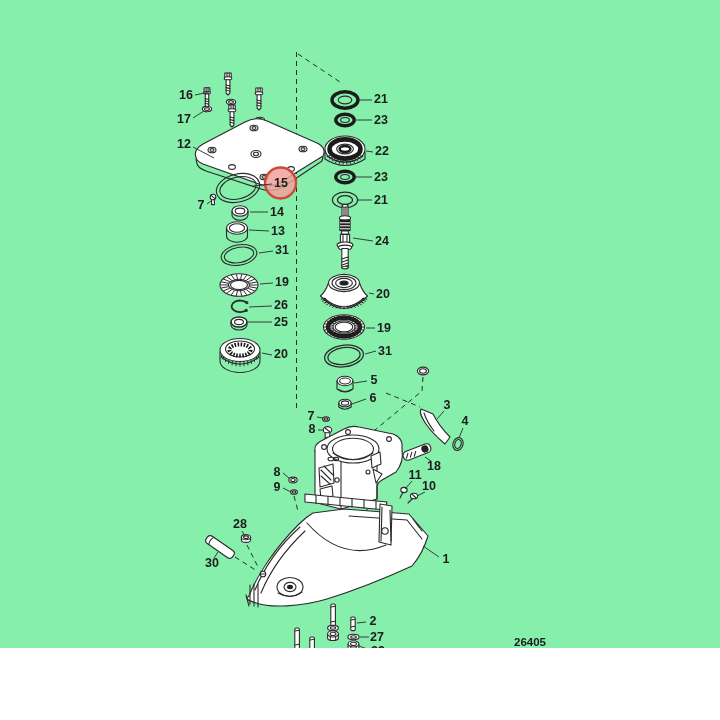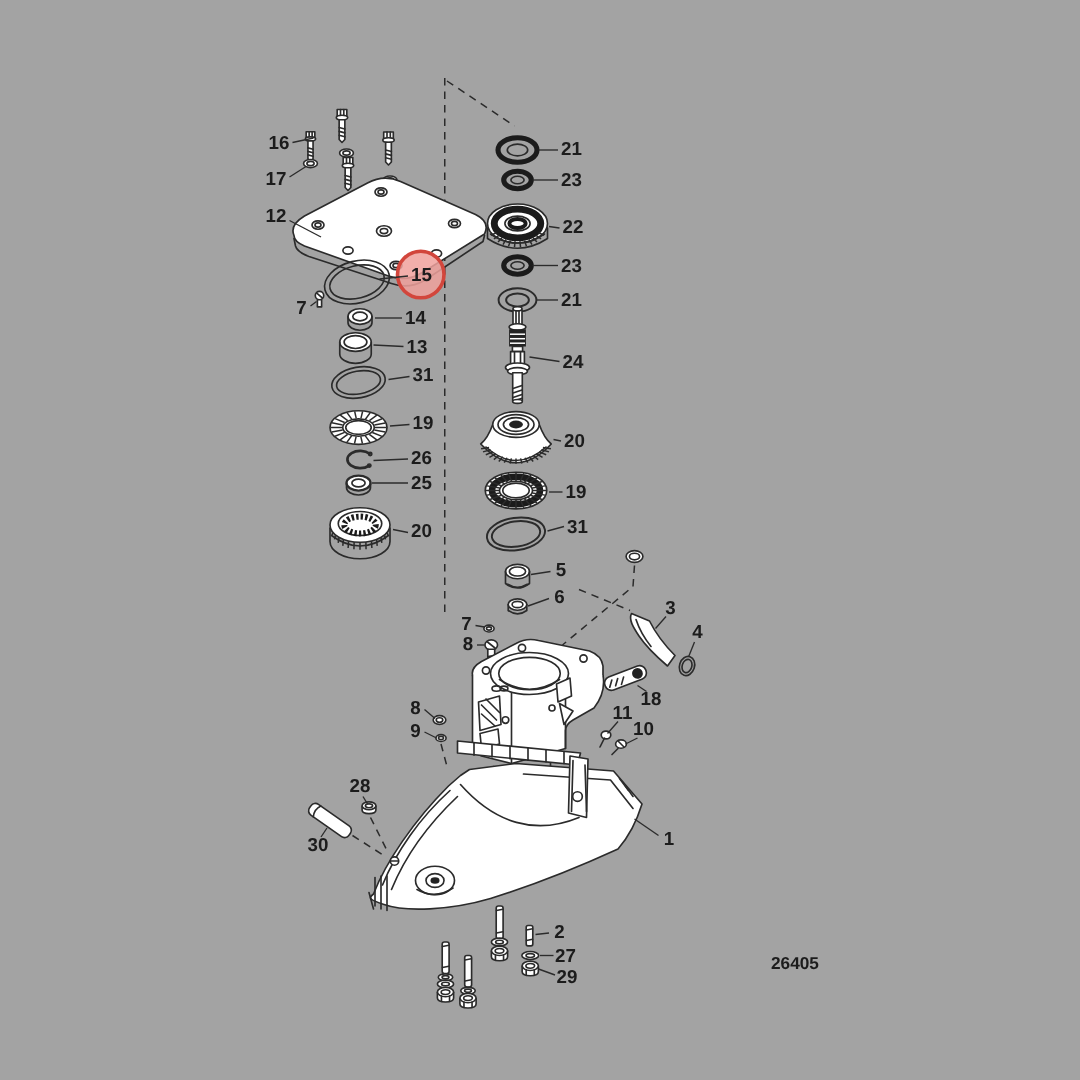--- a/index.html
+++ b/index.html
@@ -1,16 +1,16 @@
 <!DOCTYPE html>
 <html><head>
 <meta charset="utf-8">
 <style>
   html,body{margin:0;padding:0;background:#ffffff;}
-  .stage{position:relative;width:720px;height:720px;background:#a3a3a3;overflow:hidden;}
+  .stage{position:relative;width:720px;height:648px;background:#86efac;overflow:hidden;}
   svg{position:absolute;left:0;top:0;}
   svg *{vector-effect:non-scaling-stroke;}
   .ln{stroke:#2b2b2b;stroke-width:1.1;fill:none;stroke-linecap:round;stroke-linejoin:round;}
   .lnw{stroke:#2b2b2b;stroke-width:1.1;fill:#ffffff;stroke-linejoin:round;}
   .thick{stroke:#1b1b1b;fill:none;}
   .dk{fill:#222222;stroke:none;}
   .dash{stroke:#2b2b2b;stroke-width:1;fill:none;stroke-dasharray:5 4;}
   .co{font:bold 12.5px "Liberation Sans", sans-serif;fill:#1c1c1c;}
   #drawing-number{font:bold 11.5px "Liberation Sans", sans-serif;fill:#1c1c1c;}
 </style>

